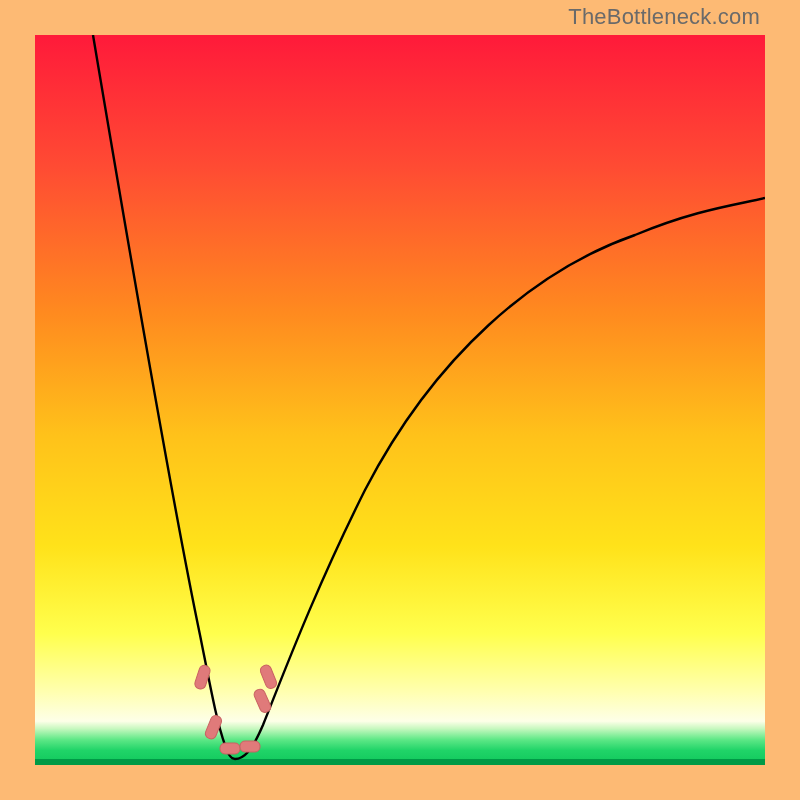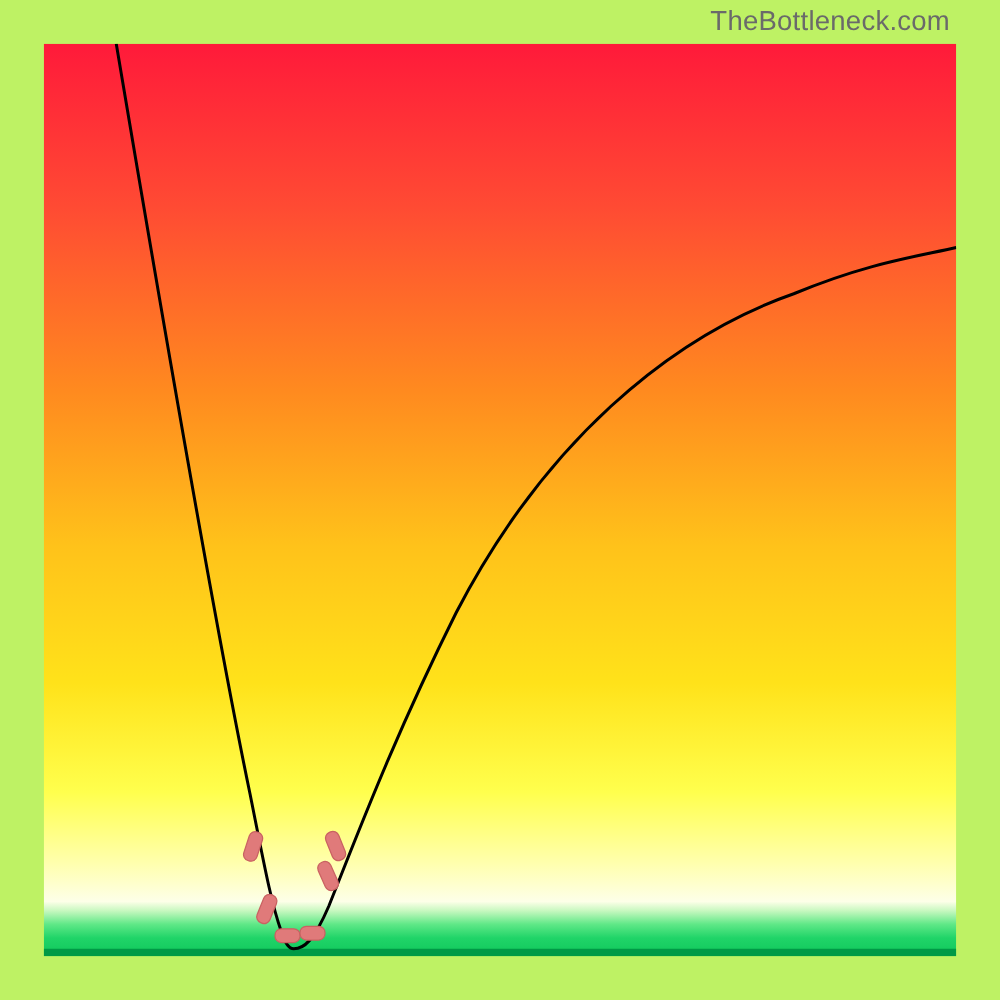--- a/index.html
+++ b/index.html
@@ -9,21 +9,21 @@
     height: 800px;
     background: #000;
     overflow: hidden;
   }
   .frame {
     position: absolute;
     left: 0;
     top: 0;
     width: 800px;
     height: 800px;
-    background: #bef264;
+    background: #fdba74;
   }
   .plot-area {
     position: absolute;
     left: 35px;
     top: 35px;
     width: 730px;
     height: 730px;
   }
   .plot-svg {
     position: absolute;

